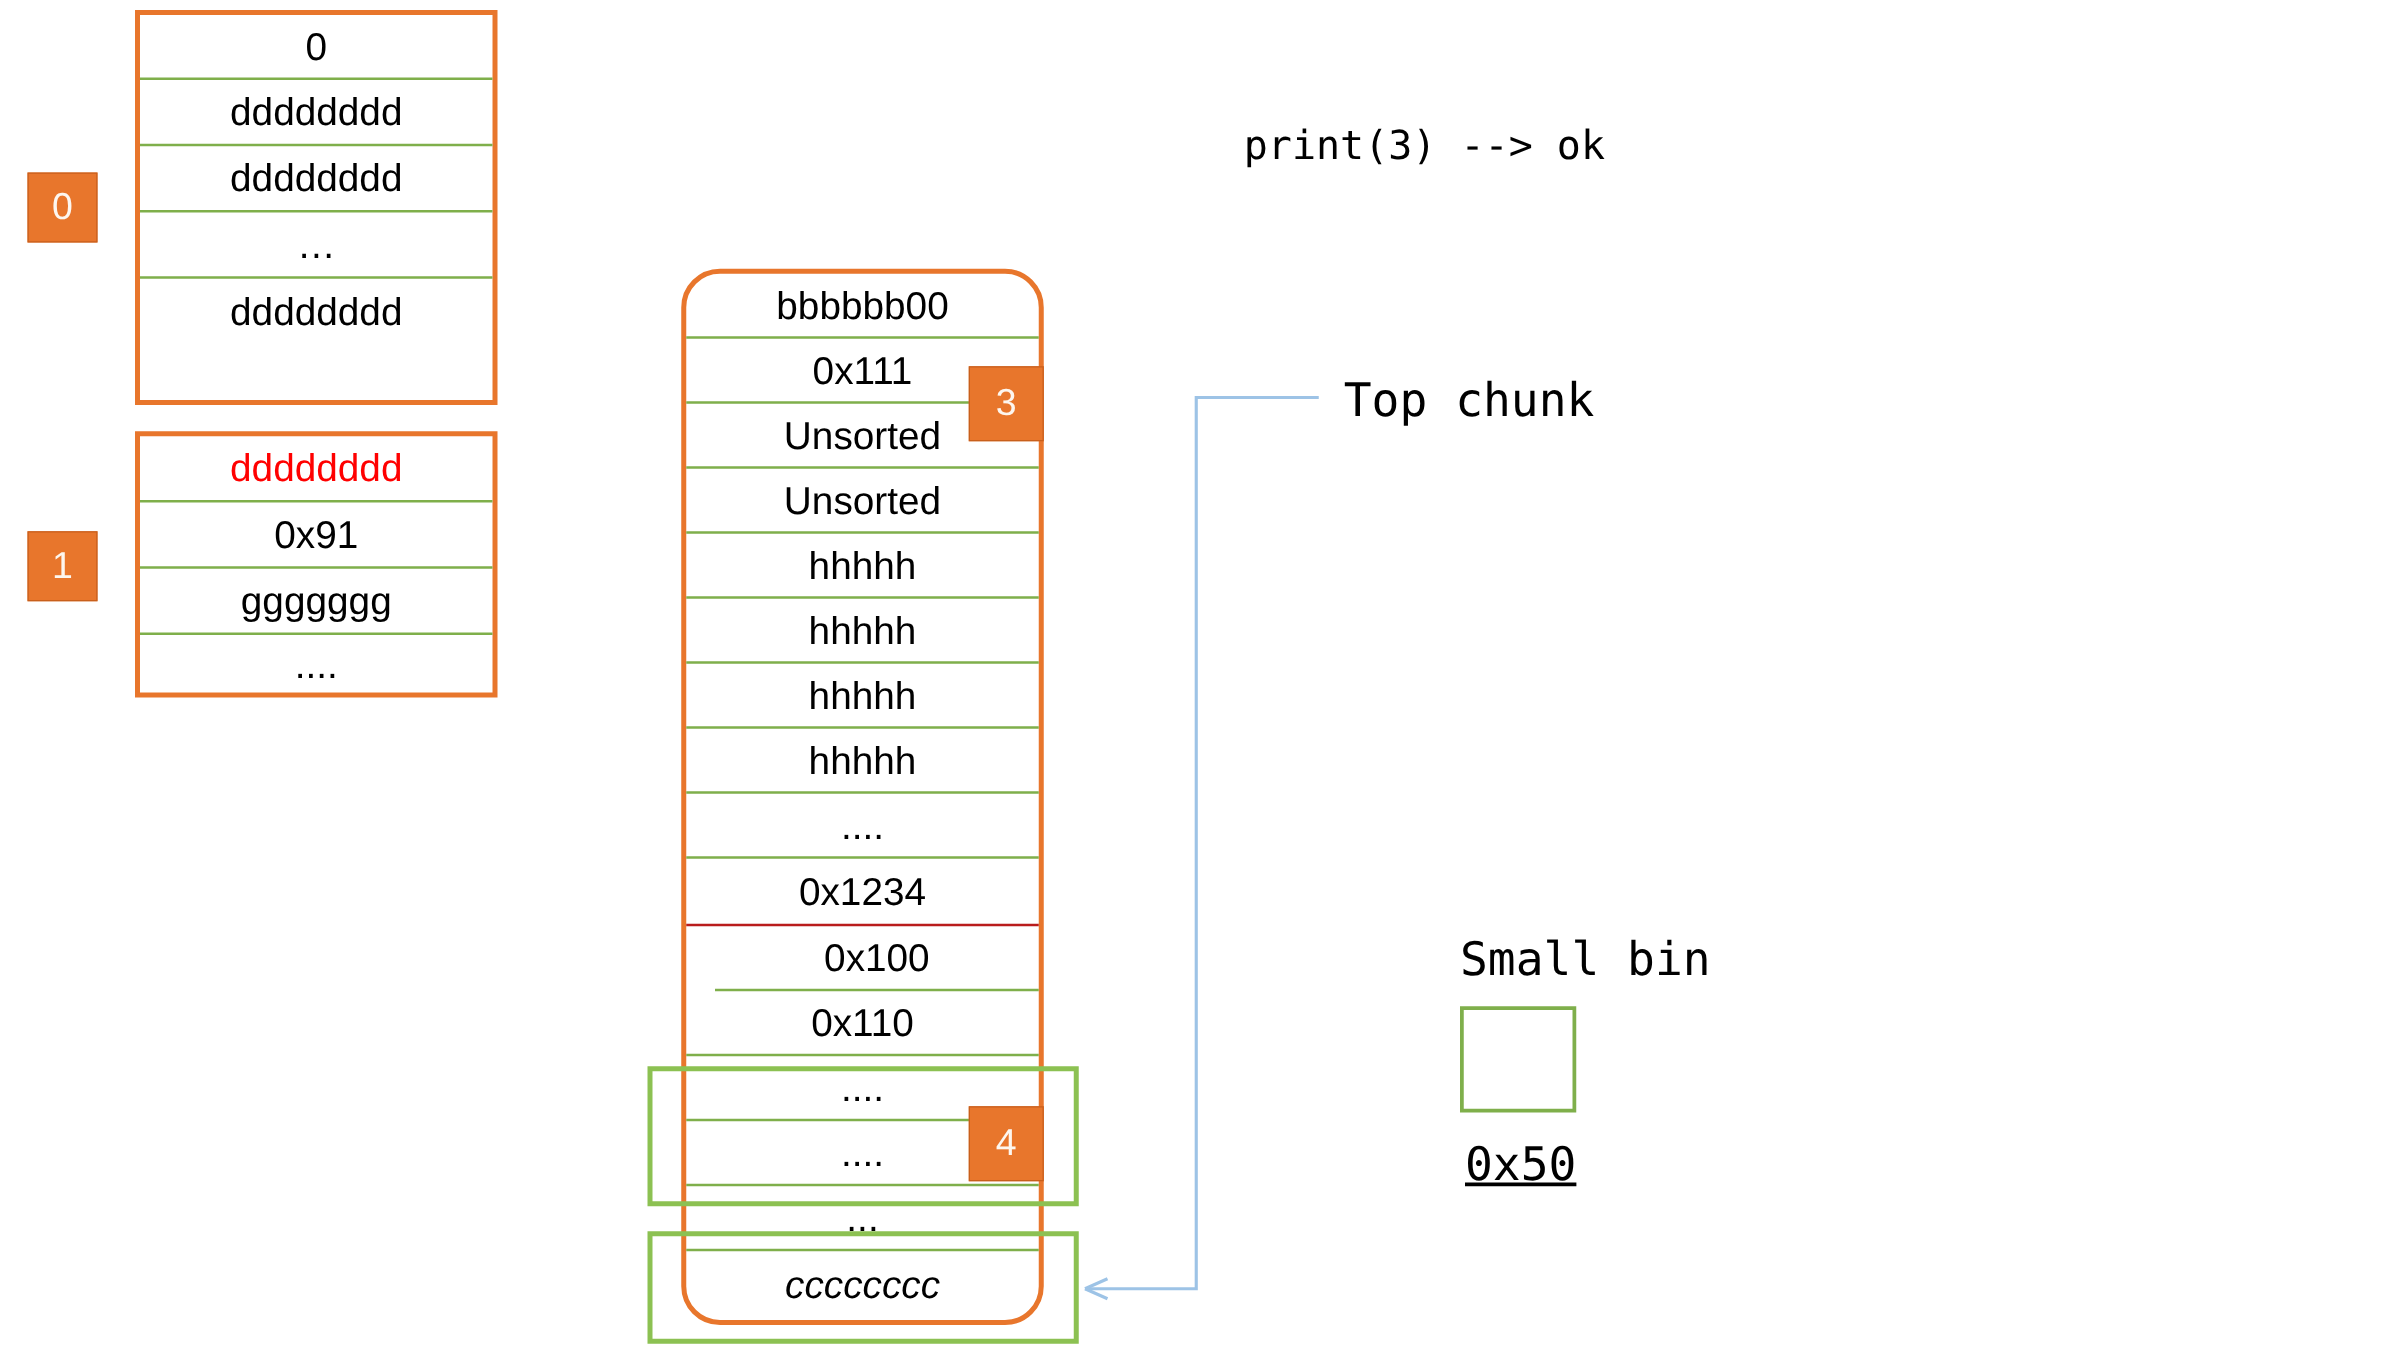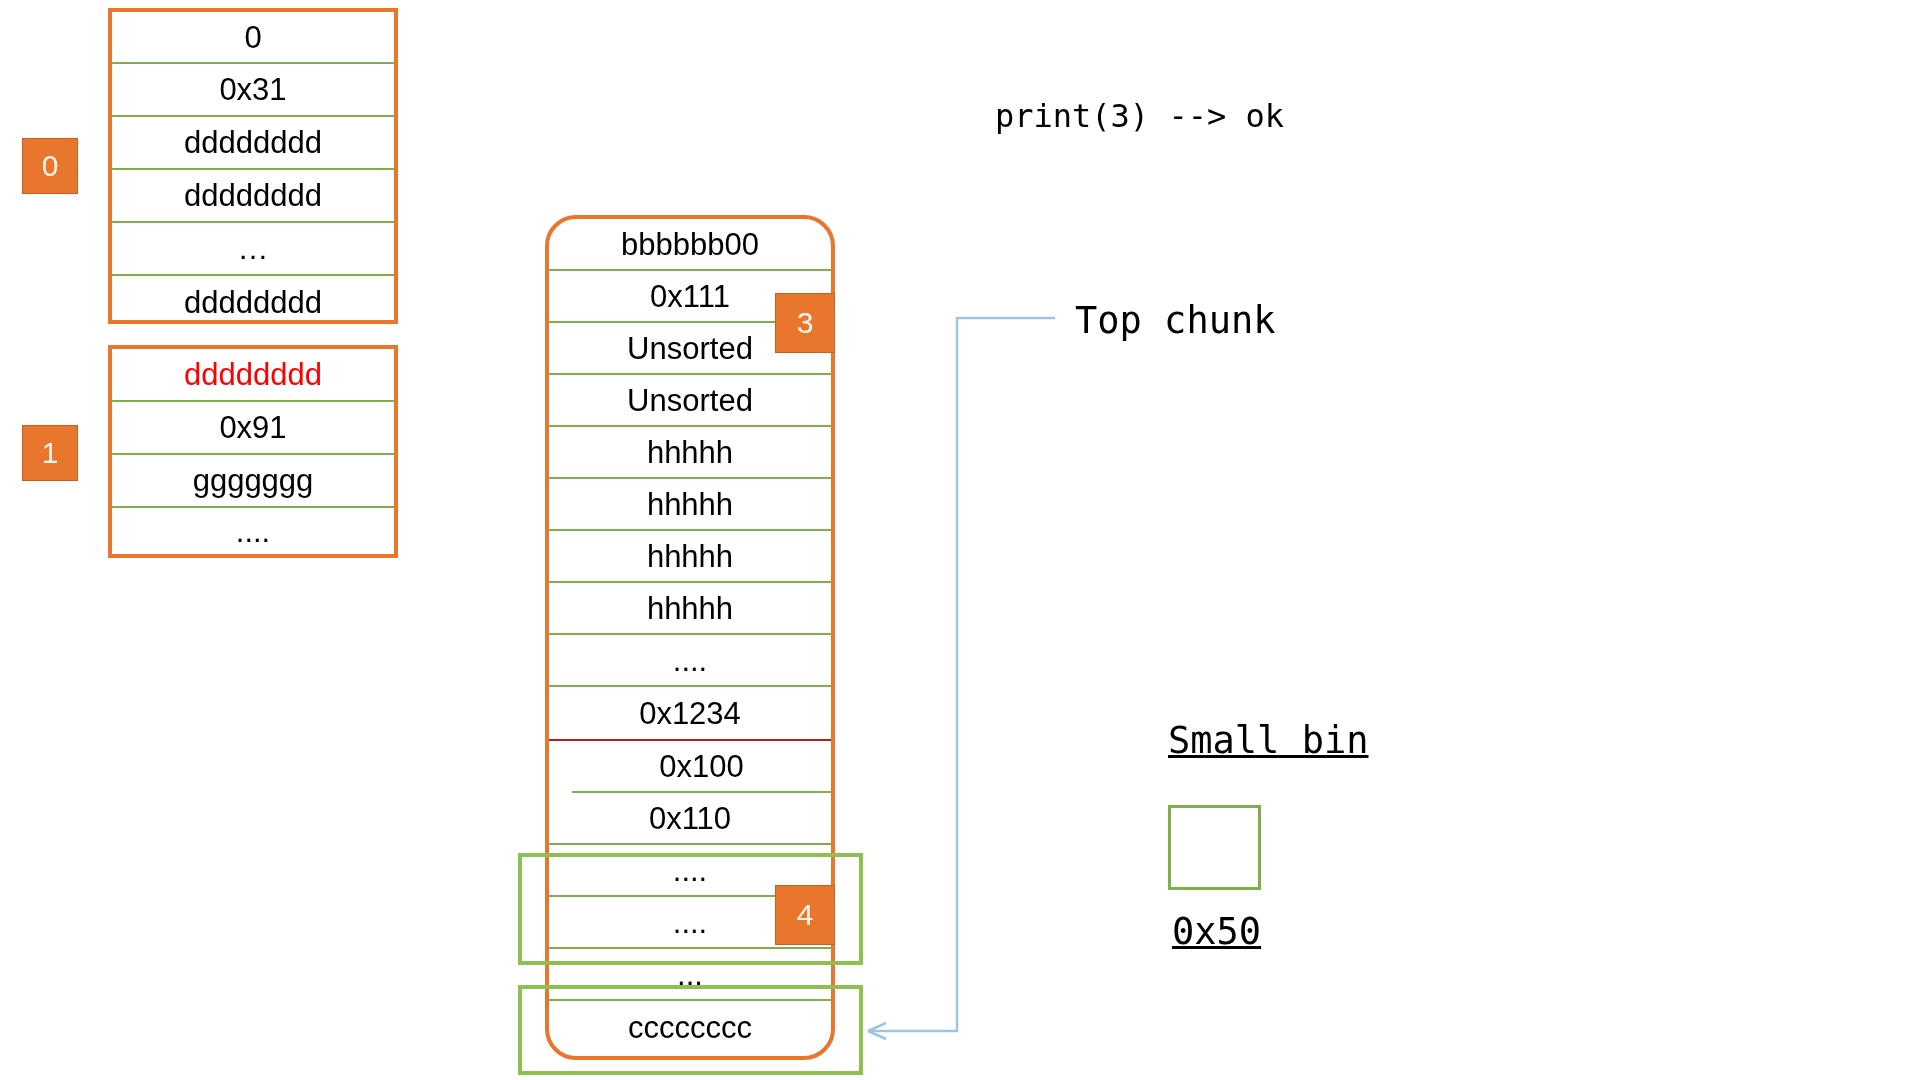--- a/index.html
+++ b/index.html
@@ -78,21 +78,20 @@
   }
 
   
   .connector { position: absolute; left: 0; top: 0; }
 </style>
 </head>
 <body>
 
 <div class="chunk" style="left:108px; top:8px; width:290px; height:316px;">
   <div class="row" style="height:52px;">0</div>
-  <div class="row" style="height:53px;">0x31</div>
   <div class="row" style="height:53px;">dddddddd</div>
   <div class="row" style="height:53px;">dddddddd</div>
   <div class="row" style="height:53px;">…</div>
   <div class="row" style="height:52px;">dddddddd</div>
 </div>
 
 <div class="badge" style="left:22px; top:138px; width:56px; height:56px;">0</div>
 
 <div class="chunk" style="left:108px; top:345px; width:290px; height:213px;">
   <div class="row red" style="height:53px;">dddddddd</div>
@@ -112,36 +111,36 @@
   <div class="row" style="height:52px;">hhhhh</div>
   <div class="row" style="height:52px;">hhhhh</div>
   <div class="row" style="height:52px;">hhhhh</div>
   <div class="row" style="height:52px;">....</div>
   <div class="row thick-sep" style="height:54px;">0x1234</div>
   <div class="row" style="height:52px;margin-left:23px;">0x100</div>
   <div class="row" style="height:52px;">0x110</div>
   <div class="row" style="height:52px;">....</div>
   <div class="row" style="height:52px;">....</div>
   <div class="row" style="height:52px;">...</div>
-  <div class="row" style="height:53px;">cccccccc</div>
+  <div class="row" style="height:53px;font-style:italic;">cccccccc</div>
 </div>
 
 <div class="green-frame" style="left:518px; top:853px; width:345px; height:112px;"></div>
 
 <div class="green-frame" style="left:518px; top:985px; width:345px; height:90px;"></div>
 
 <div class="badge" style="left:775px; top:293px; width:60px; height:60px;">3</div>
 
 <div class="badge" style="left:775px; top:885px; width:60px; height:60px;">4</div>
 
 <div class="mono" style="left:995px; top:100px; font-size:32px;">print(3) --&gt; ok</div>
 
 <div class="mono" style="left:1075px; top:302px; font-size:37px;">Top chunk</div>
 
-<div class="mono" style="left:1168px; top:722px; font-size:37px;text-decoration:underline;">Small bin</div>
+<div class="mono" style="left:1168px; top:749px; font-size:37px;">Small bin</div>
 
 <div class="bin-box" style="left:1168px; top:805px; width:93px; height:85px;"></div>
 
 <div class="mono" style="left:1172px; top:913px; font-size:37px;text-decoration:underline;">0x50</div>
 
 <svg class="connector" width="1920" height="1080" viewBox="0 0 1920 1080" xmlns="http://www.w3.org/2000/svg">
   <path d="M 1055 318 L 957 318 L 957 1031 L 868 1031" fill="none" stroke="#9DC3E6" stroke-width="2.5"></path>
   <path d="M 868 1031 L 886 1023 M 868 1031 L 886 1039" fill="none" stroke="#9DC3E6" stroke-width="2.5"></path>
 </svg>
 

